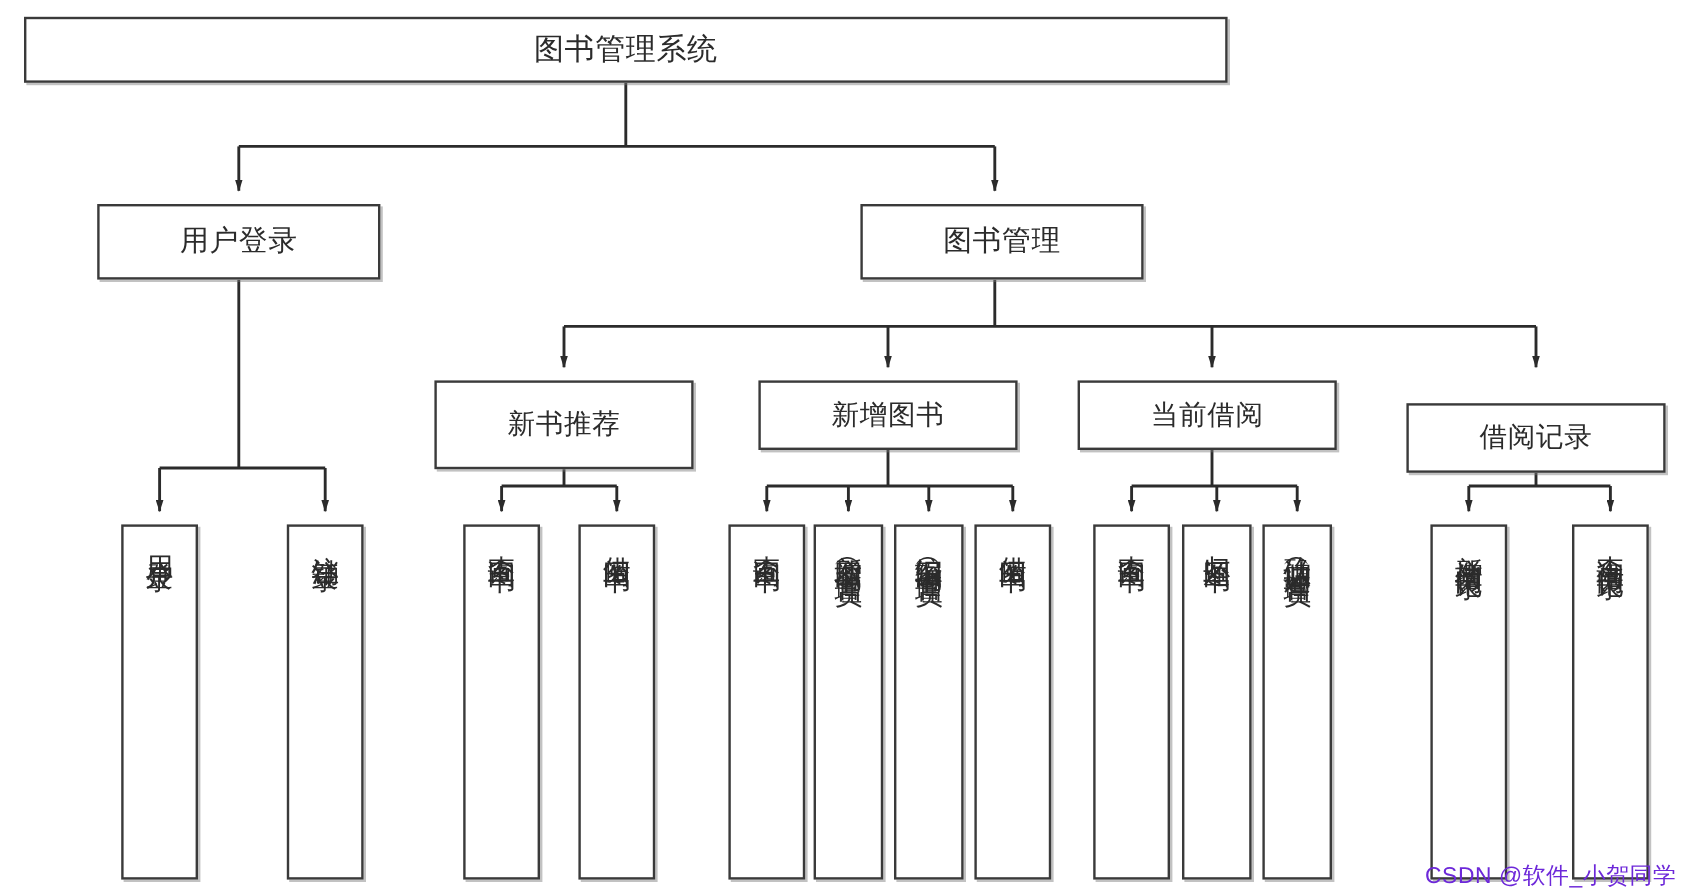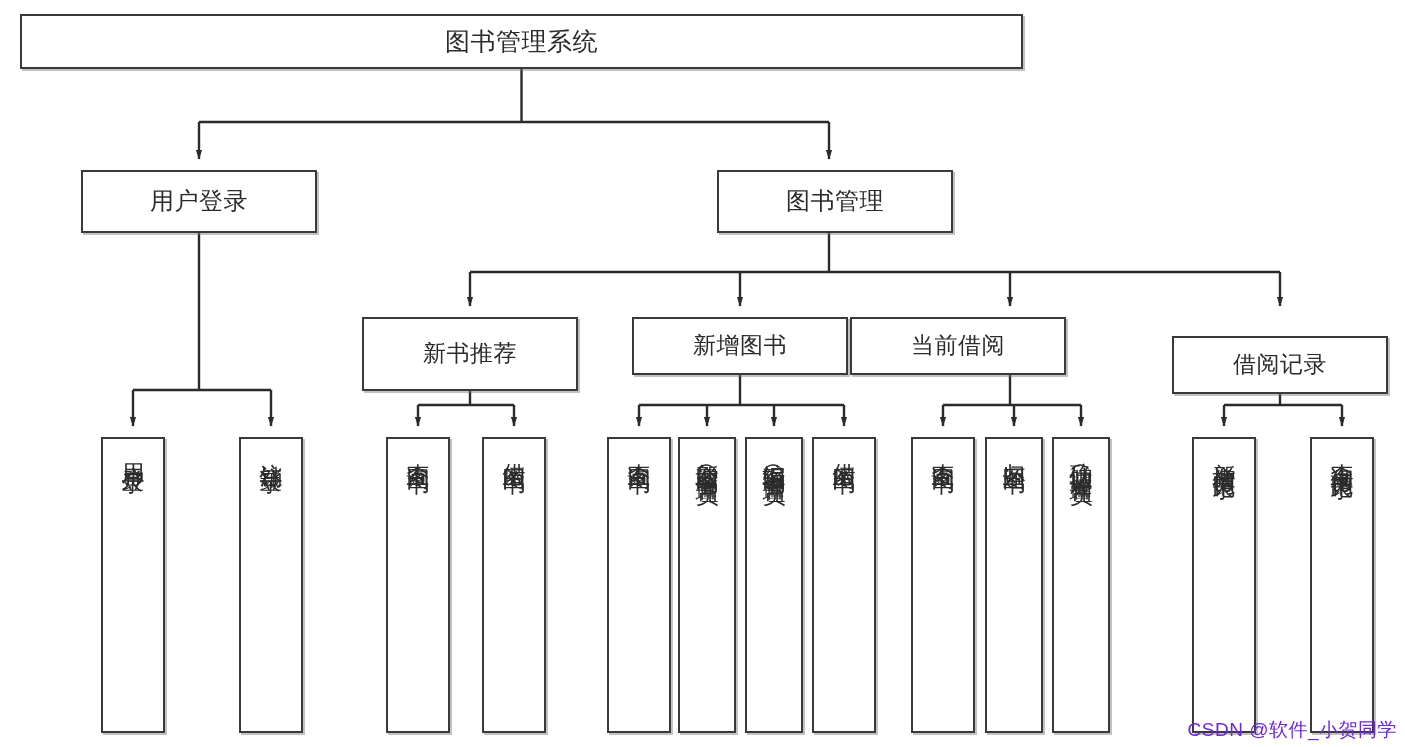--- a/index.html
+++ b/index.html
@@ -127,21 +127,21 @@
       </div>
       <div class="node level-1" style="left: 717px; top: 170px; width: 236px; height: 63px;">
         <span class="node-label">图书管理</span>
       </div>
       <div class="node level-2" style="left: 362px; top: 317px; width: 216px; height: 74px;">
         <span class="node-label">新书推荐</span>
       </div>
       <div class="node level-2" style="left: 632px; top: 317px; width: 216px; height: 58px;">
         <span class="node-label">新增图书</span>
       </div>
-      <div class="node level-2" style="left: 850px; top: 317px; width: 216px; height: 58px;">
+      <div class="node level-2" style="left: 898px; top: 317px; width: 216px; height: 58px;">
         <span class="node-label">当前借阅</span>
       </div>
       <div class="node level-2" style="left: 1172px; top: 317px; width: 216px; height: 58px; margin-top: 19px;">
         <span class="node-label">借阅记录</span>
       </div>
       <div class="node level-3 leaf" style="left: 101px; top: 437px; width: 64px; height: 296px;">
         <span class="node-label">用户登录</span>
       </div>
       <div class="node level-3 leaf" style="left: 239px; top: 437px; width: 64px; height: 296px;">
         <span class="node-label">注销登录</span>

